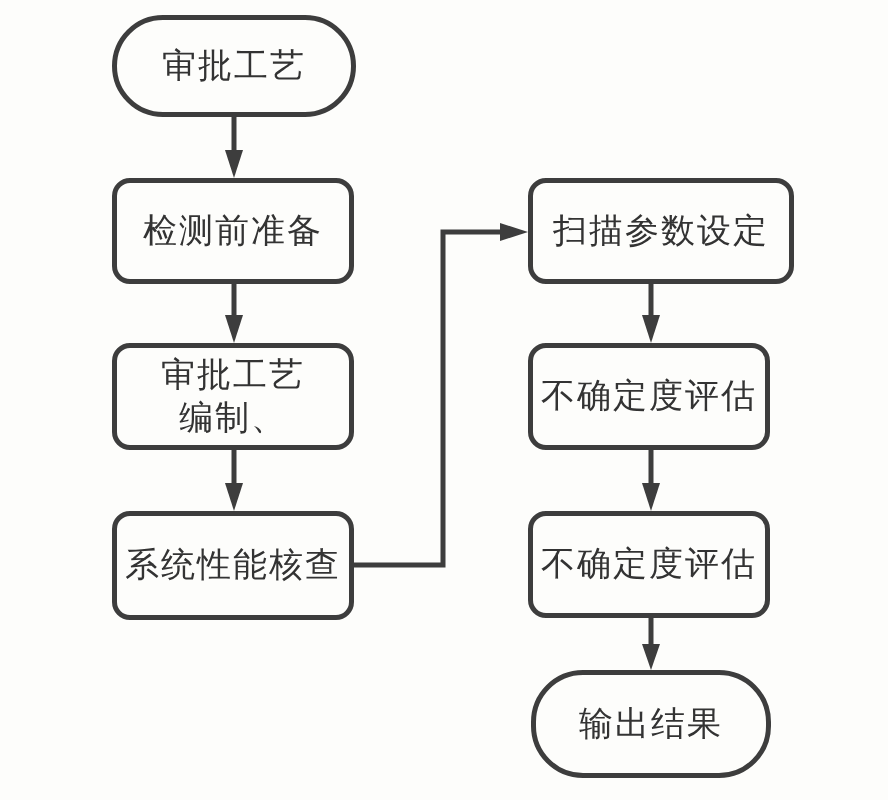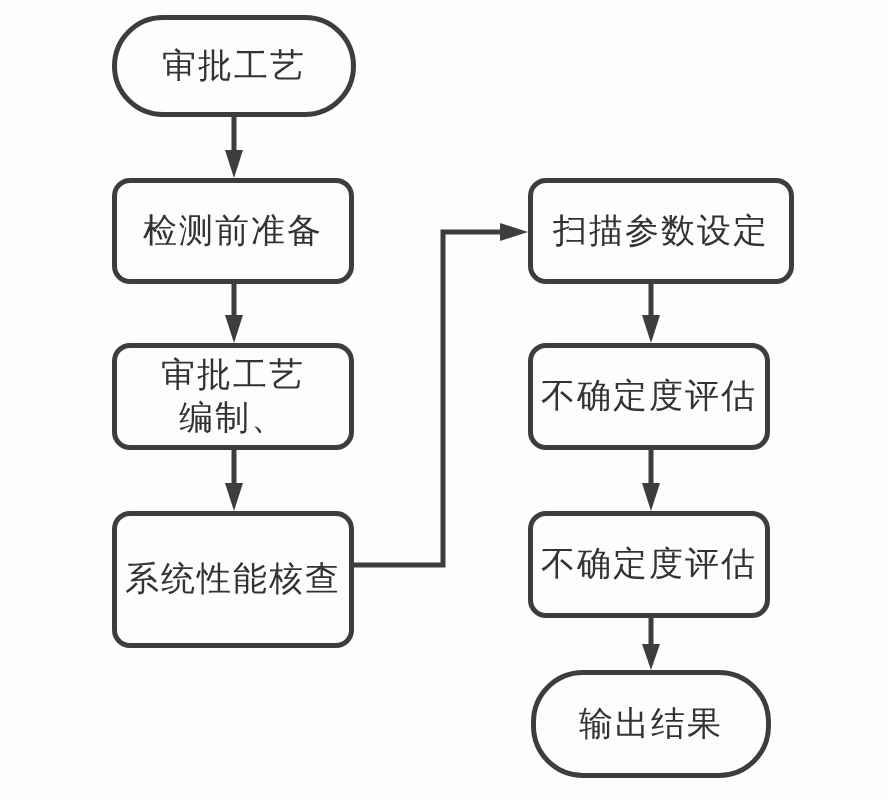--- a/index.html
+++ b/index.html
@@ -35,21 +35,21 @@
     line-height: 1.25;
     text-align: center;
   }
   .node.stadium {
     border-radius: 52px;
   }
   
   .n1 { left: 112px; top: 15px;  width: 244px; height: 102px; }
   .n2 { left: 112px; top: 178px; width: 242px; height: 106px; }
   .n3 { left: 112px; top: 343px; width: 242px; height: 107px; }
-  .n4 { left: 112px; top: 511px; width: 242px; height: 137px; }
+  .n4 { left: 112px; top: 511px; width: 242px; height: 109px; }
   
   .n5 { left: 528px; top: 178px; width: 266px; height: 106px; }
   .n6 { left: 528px; top: 343px; width: 242px; height: 107px; }
   .n7 { left: 528px; top: 511px; width: 242px; height: 107px; }
   .n8 { left: 531px; top: 670px; width: 240px; height: 108px; }
   .edge-line {
     stroke: #3d3d3d;
     stroke-width: 5;
     fill: none;
   }

